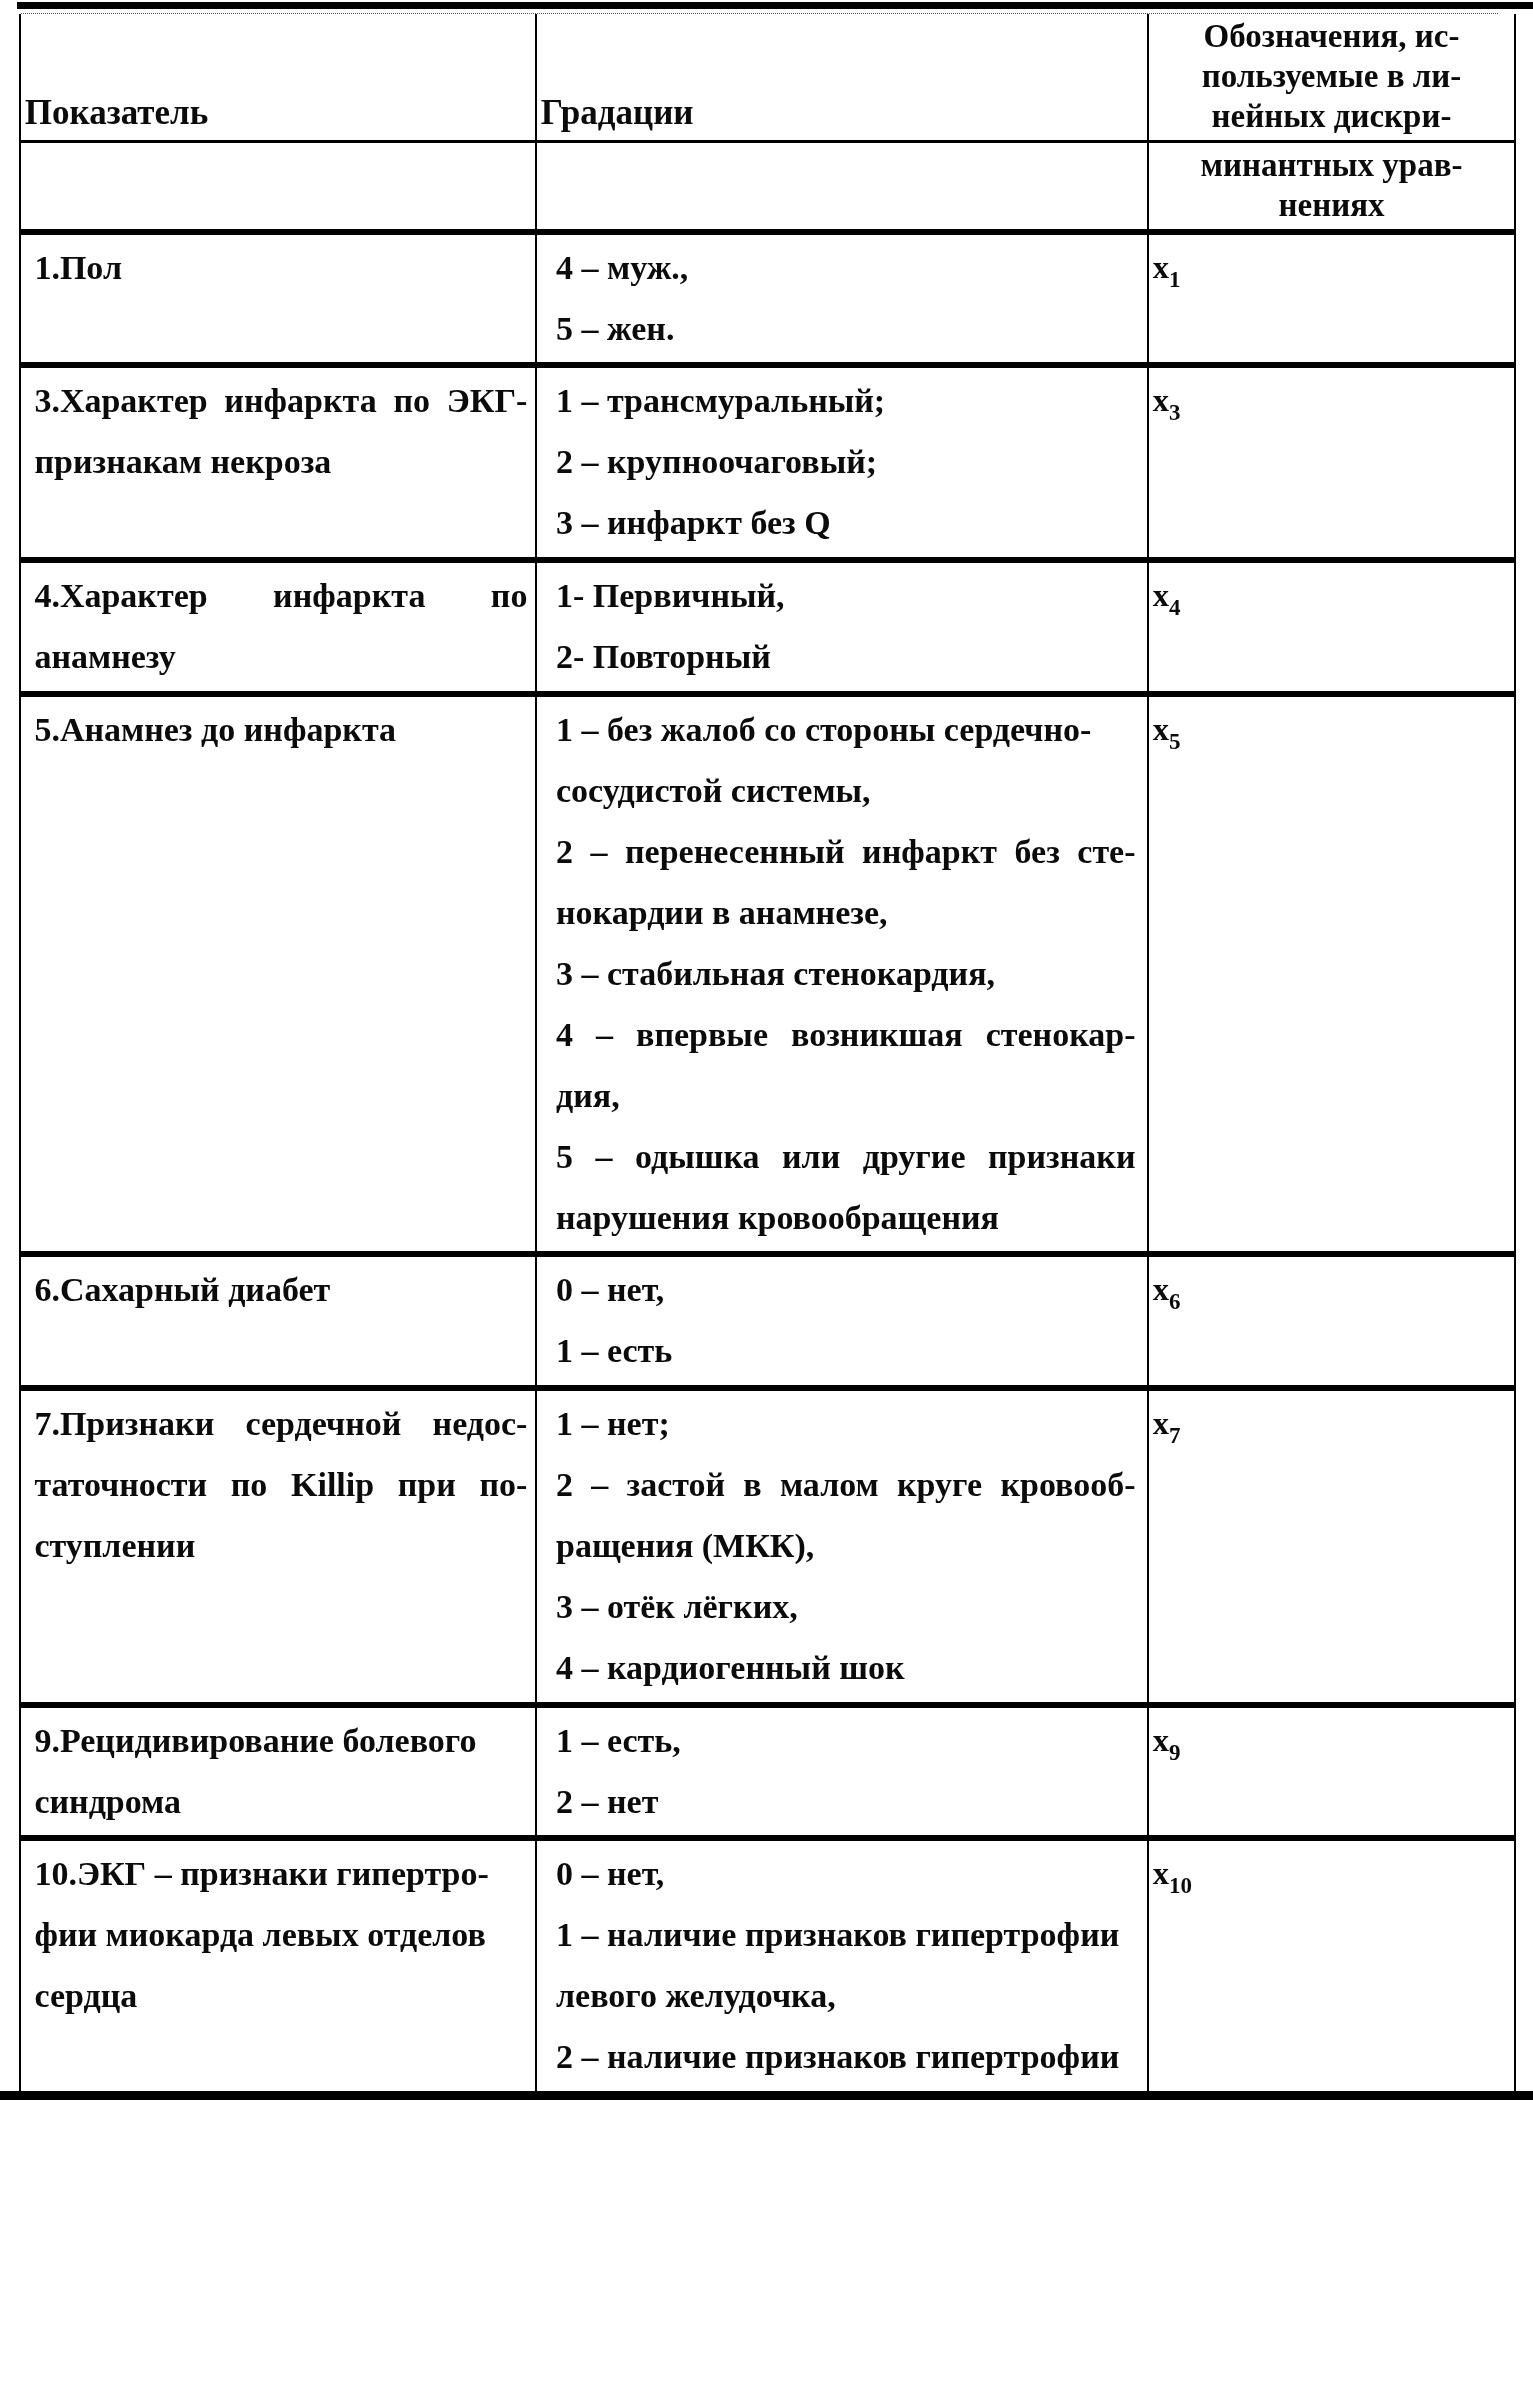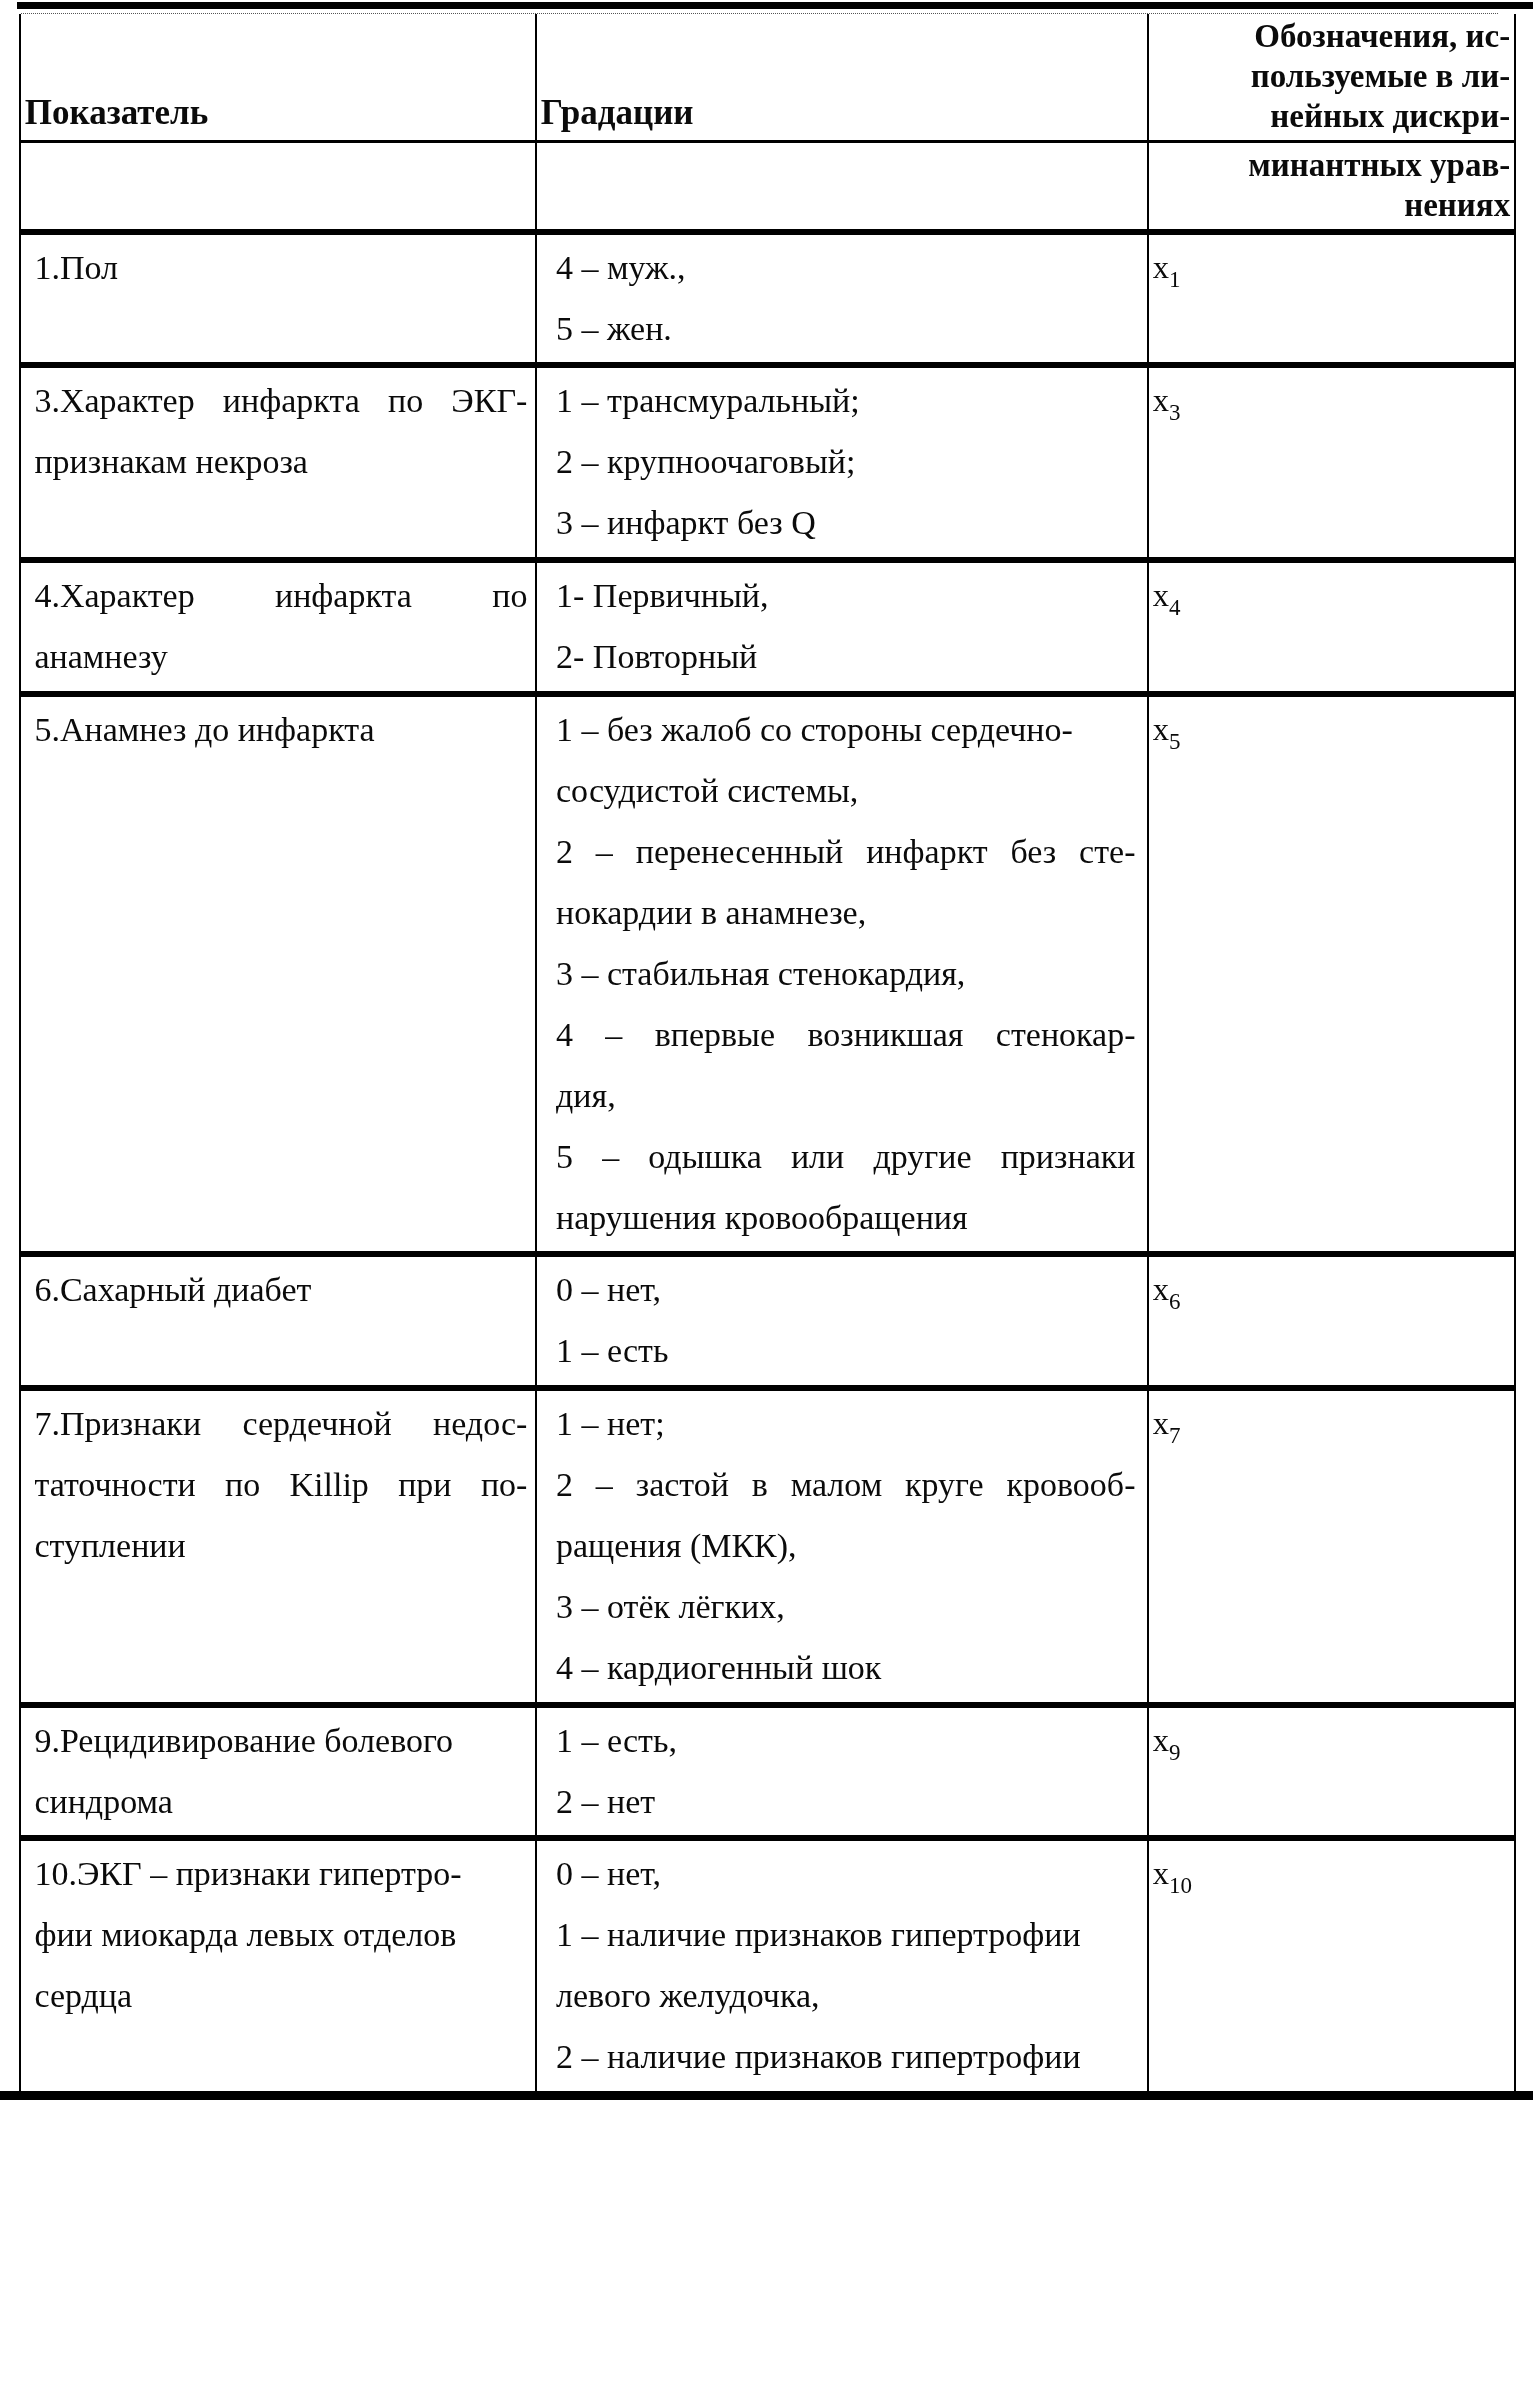--- a/index.html
+++ b/index.html
@@ -14,31 +14,31 @@
   .topbar{position:absolute;left:17px;right:0;top:1.9px;height:7.6px;background:#000;}
   .topdash{position:absolute;left:21px;top:13.4px;width:1477px;border-top:1.9px dotted #555;}
   table.grid{
     margin:14.3px 0 0 19px;
     width:1495px;
     border-collapse:collapse;
     table-layout:fixed;
     border-left:2.9px solid #000;
     border-right:2.9px solid #000;
   }
-  th,td{vertical-align:top;}
+  th,td{vertical-align:top;font-weight:bold;}
   .c2,.c3{border-left:2.9px solid #000;}
   .head-b > th{border-top:3.8px solid #000;}
   tbody td{border-top:6.7px solid #000;}
   th.c1,th.c2{
     vertical-align:bottom;text-align:left;
     font-weight:bold;font-size:35px;line-height:42px;
     padding:0 3.8px 5.7px 3.8px;
   }
   th.c3{
-    text-align:right;font-weight:bold;font-size:33px;
+    text-align:center;font-weight:bold;font-size:33px;
     padding:1.9px 3.8px 3.8px 3.8px;
   }
   .hline{line-height:40px;white-space:nowrap;}
   td.c1{padding:1.9px 7.6px 3.8px 13.4px;font-size:34px;line-height:61px;}
   td.c2{padding:1.9px 11.5px 3.8px 19px;font-size:34px;line-height:61px;}
   td.c3{padding:1.9px 3.8px 3.8px 3.8px;text-align:left;font-size:32.5px;line-height:61px;}
   .line{white-space:nowrap;}
   .just{white-space:normal;text-align:justify;text-align-last:justify;}
   .sym-base{font-size:32.5px;}
   .sym-sub{font-size:23px;vertical-align:-8.6px;}

